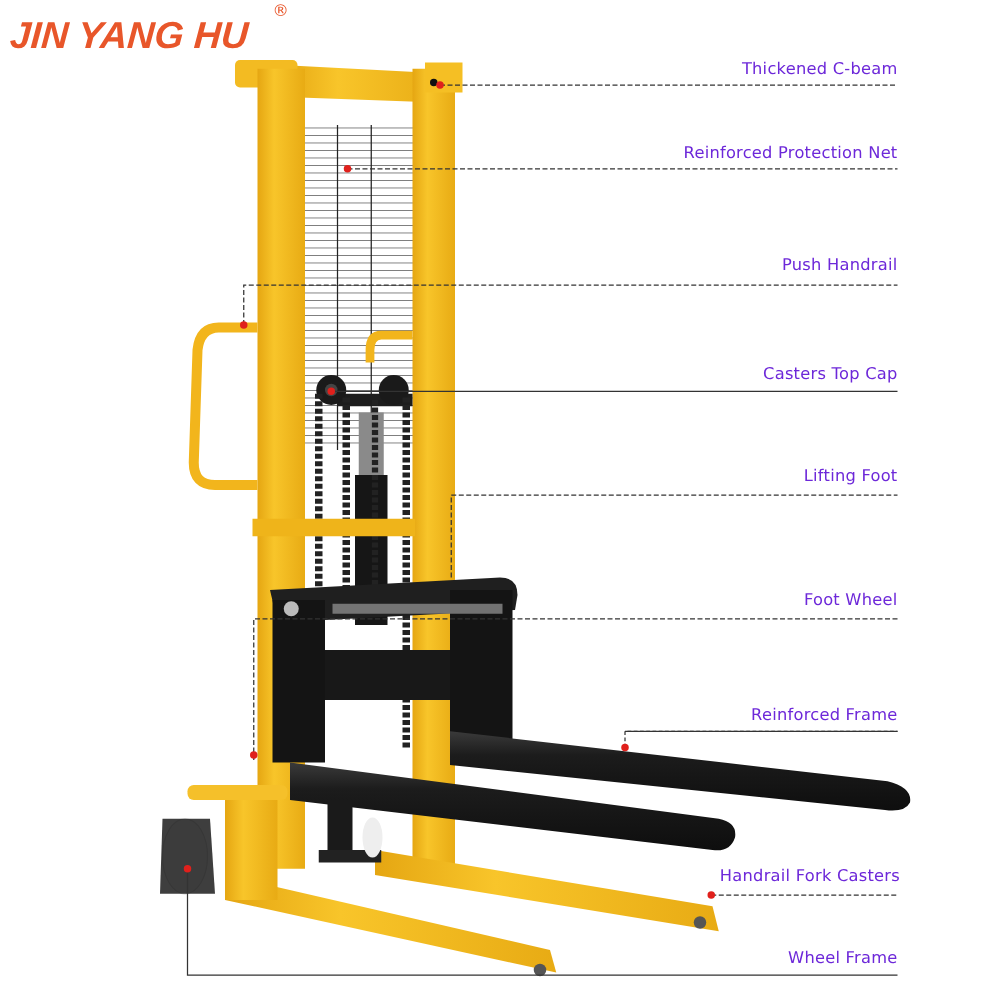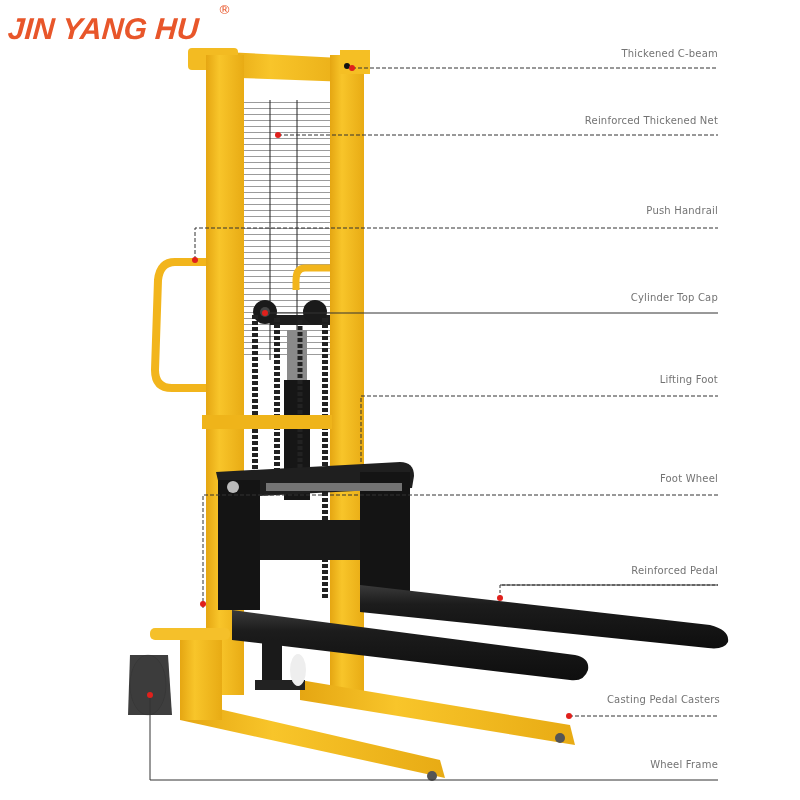--- a/index.html
+++ b/index.html
@@ -1,20 +1,20 @@
 <!DOCTYPE html>
 <html><head>
 <meta charset="utf-8">
 <style>
   html, body { margin:0; padding:0; background:#ffffff; }
   body { width:800px; height:800px; position:relative; overflow:hidden; font-family:"DejaVu Sans", sans-serif; }
   .stage { position:absolute; left:0; top:0; width:800px; height:800px; }
   .brand { position:absolute; left:8px; top:14px; font-family:"Liberation Sans", sans-serif; font-weight:bold; font-size:30px; letter-spacing:0px; color:#e8562a; font-style:italic; transform:skewX(-4deg); line-height:1; z-index:5; }
   .reg { position:absolute; left:218px; top:2px; font-size:13px; color:#e8562a; font-family:"DejaVu Sans", sans-serif; z-index:5; }
-  .label { position:absolute; right:82px; font-size:10px; color:#737373; white-space:nowrap; font-family:"DejaVu Sans", sans-serif; letter-spacing:0.2px; }
+  .label { position:absolute; right:82px; font-size:13px; color:#6d28d9; white-space:nowrap; font-family:"DejaVu Sans", sans-serif; letter-spacing:0.2px; }
   svg { position:absolute; left:0; top:0; }
 </style>
 </head>
 <body>
 
 <div class="stage">
 
   <svg width="800" height="800" viewBox="0 0 800 800">
     <defs>
       <linearGradient id="yel" x1="0" x2="1" y1="0" y2="0">
@@ -120,21 +120,21 @@
       <circle cx="195" cy="260" r="3"></circle>
       <circle cx="265" cy="313" r="3"></circle>
       <circle cx="203" cy="604" r="3"></circle>
       <circle cx="500" cy="598" r="3"></circle>
       <circle cx="569" cy="716" r="3"></circle>
       <circle cx="150" cy="695" r="3"></circle>
     </g>
   </svg>
 
   <div class="label" style="top:48px;">Thickened C-beam</div>
-  <div class="label" style="top:115px;">Reinforced Thickened Net</div>
+  <div class="label" style="top:115px;">Reinforced Protection Net</div>
   <div class="label" style="top:205px;text-align:right;">Push Handrail</div>
-  <div class="label" style="top:292px;">Cylinder Top Cap</div>
+  <div class="label" style="top:292px;">Casters Top Cap</div>
   <div class="label" style="top:374px;">Lifting Foot</div>
   <div class="label" style="top:473px;">Foot Wheel</div>
-  <div class="label" style="top:565px;">Reinforced Pedal</div>
-  <div class="label" style="top:694px; right:80px;">Casting Pedal Casters</div>
+  <div class="label" style="top:565px;">Reinforced Frame</div>
+  <div class="label" style="top:694px; right:80px;">Handrail Fork Casters</div>
   <div class="label" style="top:759px;text-align:center;">Wheel Frame</div>
 </div>
 
 </body></html>

